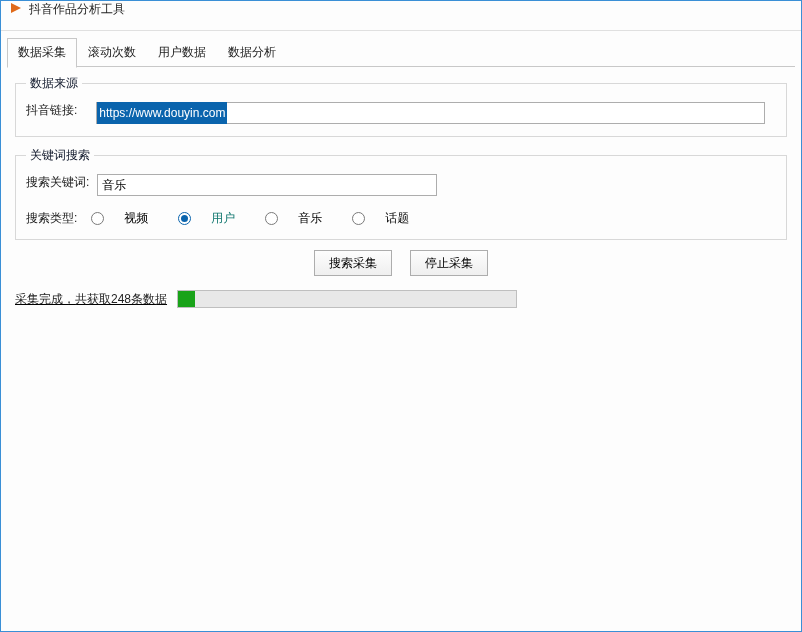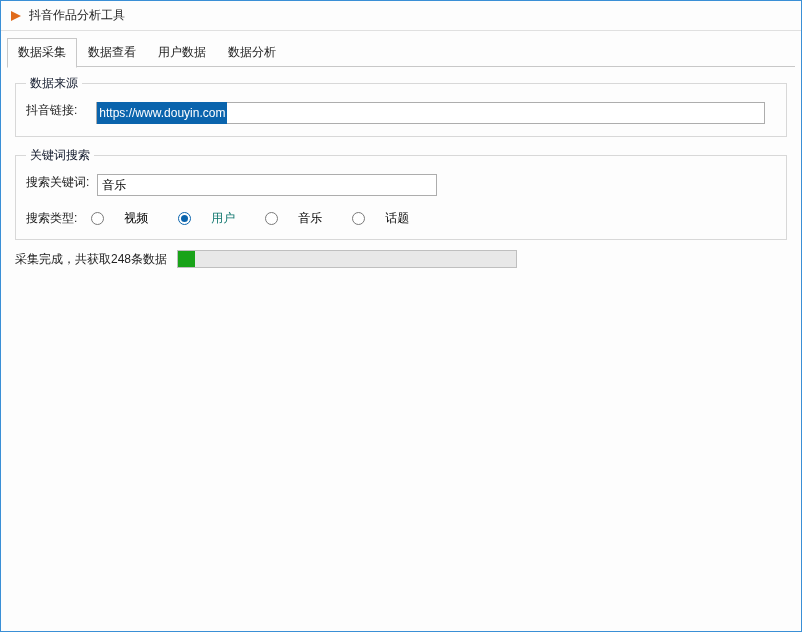--- a/index.html
+++ b/index.html
@@ -15,21 +15,21 @@
     height: 632px;
     background: #fdfdfd;
     border: 1px solid #3a8fd6;
     border-top: 1px solid #3a8fd6;
     display: flex;
     flex-direction: column;
   }
   .titlebar {
     height: 30px;
     display: flex;
-    align-items: center;
+    align-items: flex-start;
     padding: 0 8px;
     background: #fdfdfd;
     border-bottom: 1px solid #e0e0e0;
   }
   .titlebar .icon {
     width: 14px; height: 14px;
     margin-right: 6px;
     display: inline-flex; align-items: center; justify-content: center;
   }
   .titlebar .title { font-size: 12px; color: #222; }
@@ -155,20 +155,21 @@
     display: flex;
     justify-content: center;
     gap: 18px;
     margin: 6px 0 14px 0;
   }
   .status-row {
     display: flex;
     align-items: center;
     gap: 10px;
     margin-top: 2px;
+    text-decoration: underline;
   }
   .progress {
     width: 340px;
     height: 18px;
     border: 1px solid #bfbfbf;
     background: #e8e8e8;
     position: relative;
   }
   .progress-fill {
     position: absolute;
@@ -186,21 +187,21 @@
     <span class="icon">
       <svg width="12" height="12" viewBox="0 0 12 12">
         <path d="M1 1 L11 6 L1 11 Z" fill="#e06a1a"></path>
       </svg>
     </span>
     <span class="title">抖音作品分析工具</span>
   </div>
 
   <div class="tabs">
     <div class="tab active"><span>数据采集</span></div>
-    <div class="tab"><span>数据查看</span></div>
+    <div class="tab"><span>滚动次数</span></div>
     <div class="tab"><span>用户数据</span></div>
     <div class="tab"><span>数据分析</span></div>
   </div>
 
   <div class="tabpanel">
 
     <fieldset class="group">
       <legend>数据来源</legend>
       <div class="row">
         <span class="label">抖音链接:</span>
@@ -236,20 +237,24 @@
           <span class="radio-label">音乐</span>
         </span>
         <span class="radio-wrap">
           <span class="radio-circle"></span>
           <span class="radio-label">话题</span>
         </span>
       </div>
     </fieldset>
 
 
+    <div class="button-row">
+      <button class="btn">搜索采集</button>
+      <button class="btn">停止采集</button>
+    </div>
 
     <div class="status-row">
       <span class="label">采集完成，共获取248条数据</span>
       <div class="progress">
         <div class="progress-fill" style="width: 5%;"></div>
       </div>
     </div>
 
   </div>
 </div>

